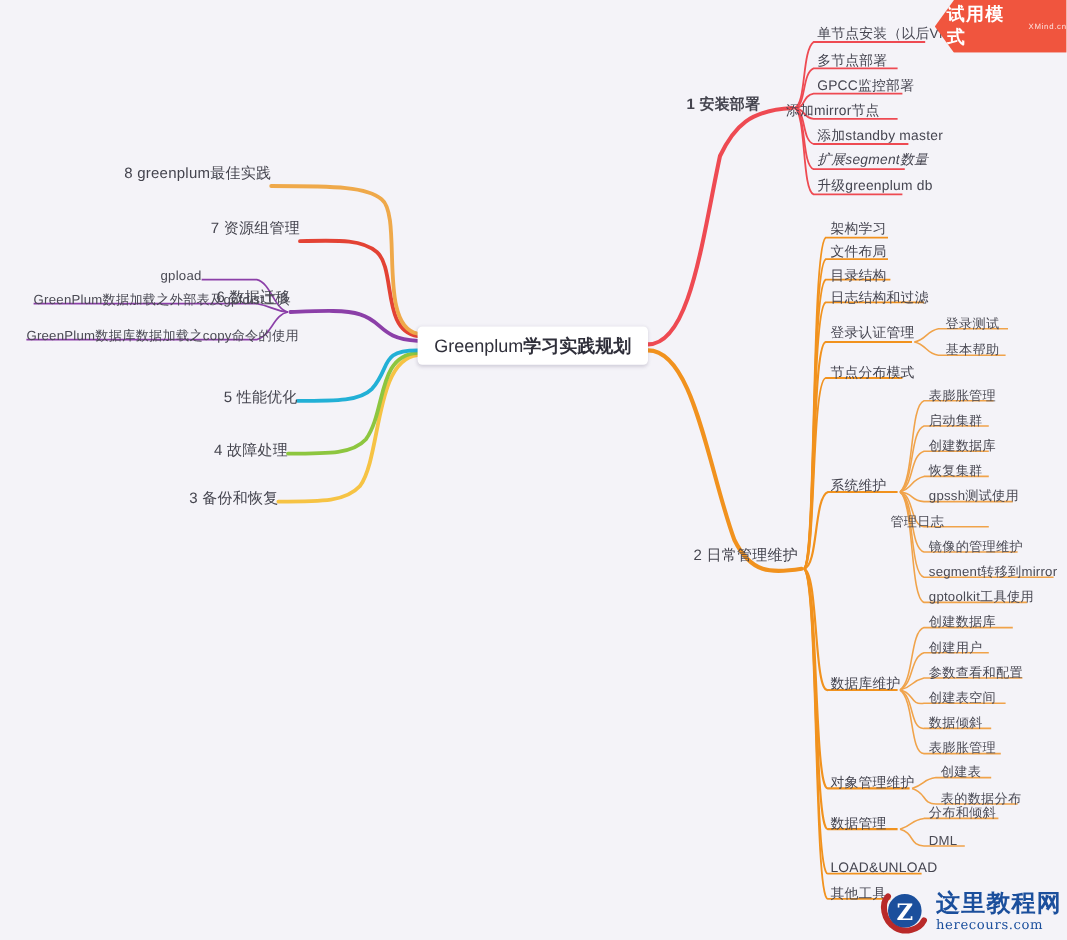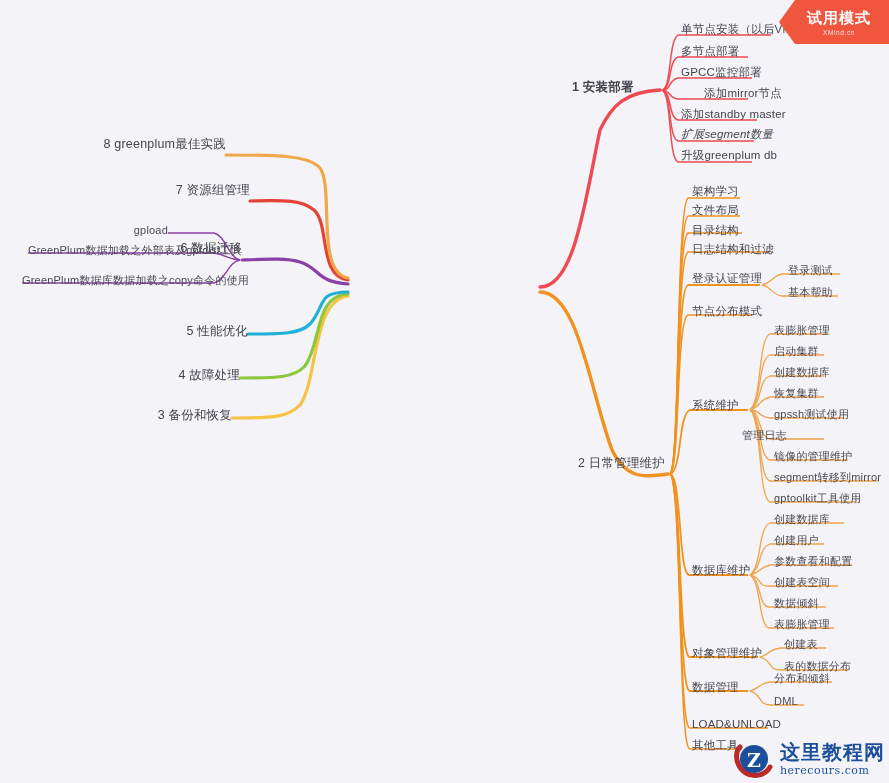--- a/index.html
+++ b/index.html
@@ -50,21 +50,21 @@
   #central .en{font-weight:400;}
 
   
   #badge{
     position:absolute;
     right:0;top:0;
     width:110px;height:44px;
     background:#f0553e;
     color:#fff;
     clip-path:polygon(16px 0, 110px 0, 110px 44px, 16px 44px, 0 22px);
-    display:flex;flex-direction:column;align-items:center;justify-content:center;
+    display:flex;flex-direction:row;align-items:center;justify-content:center;
     z-index:20;
   }
   #badge .bt{font-size:15px;font-weight:700;letter-spacing:1px;margin-left:10px;}
   #badge .bs{font-size:6.5px;letter-spacing:.6px;margin-left:10px;opacity:.85;margin-top:1px;}
 
   
   #watermark{
     position:absolute;
     right:4px;bottom:2px;
     display:flex;align-items:center;
@@ -153,27 +153,31 @@
 
     <path d="M240,260 C228,257 226,236 214,233 L168,233" fill="none" stroke="#8b3fa8" stroke-width="1.4"></path>
     <path d="M240,260 C228,259 226,255 214,253 L28,253" fill="none" stroke="#8b3fa8" stroke-width="1.4"></path>
     <path d="M240,260 C228,262 226,280 214,283 L22,283" fill="none" stroke="#8b3fa8" stroke-width="1.4"></path>
 
     <path d="M348,280 C318,276 330,224 314,210 C302,200 286,200 250,201" fill="none" stroke="#e34234" stroke-width="3.2" stroke-linecap="round"></path>
 
     <path d="M348,278 C314,272 336,180 318,166 C306,156 282,155 226,155" fill="none" stroke="#efa94a" stroke-width="3.2" stroke-linecap="round"></path>
   </svg>
 
+  <div id="central">
+    <span class="en">Greenplum</span>
+      <span>学习实践规划</span>
+  </div>
 
   <div class="node r t1" style="left:572px;top:81px;font-weight:bold;">1 安装部署</div>
 
   <div class="node r t2" style="left:681px;top:23px;">单节点安装（以后VM）</div>
   <div class="node r t2" style="left:681px;top:45px;">多节点部署</div>
   <div class="node r t2" style="left:681px;top:66px;">GPCC监控部署</div>
-  <div class="node r t2" style="left:704px;top:87px;">添加mirror节点</div>
+  <div class="node r t2" style="left:655px;top:87px;">添加mirror节点</div>
   <div class="node r t2" style="left:681px;top:108px;">添加standby master</div>
   <div class="node r t2" style="left:681px;top:128px;font-style:italic;">扩展segment数量</div>
   <div class="node r t2" style="left:681px;top:149px;">升级greenplum db</div>
 
   <div class="node r t1" style="left:578px;top:457px;">2 日常管理维护</div>
 
   <div class="node r t2" style="left:692px;top:185px;">架构学习</div>
   <div class="node r t2" style="left:692px;top:204px;">文件布局</div>
   <div class="node r t2" style="left:692px;top:224px;">目录结构</div>
   <div class="node r t2" style="left:692px;top:243px;">日志结构和过滤</div>

